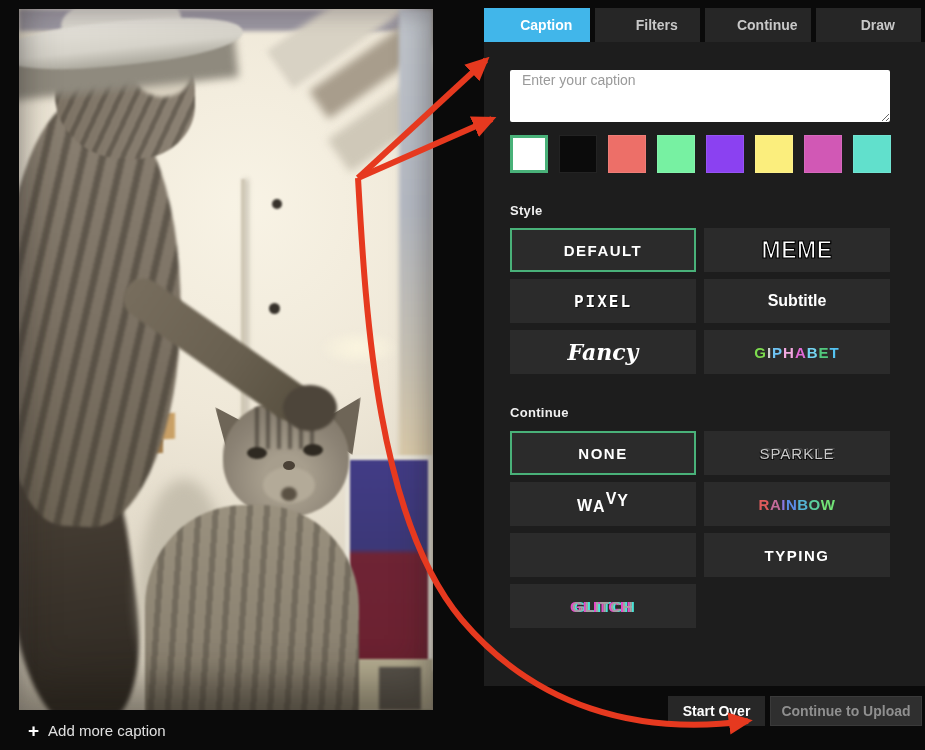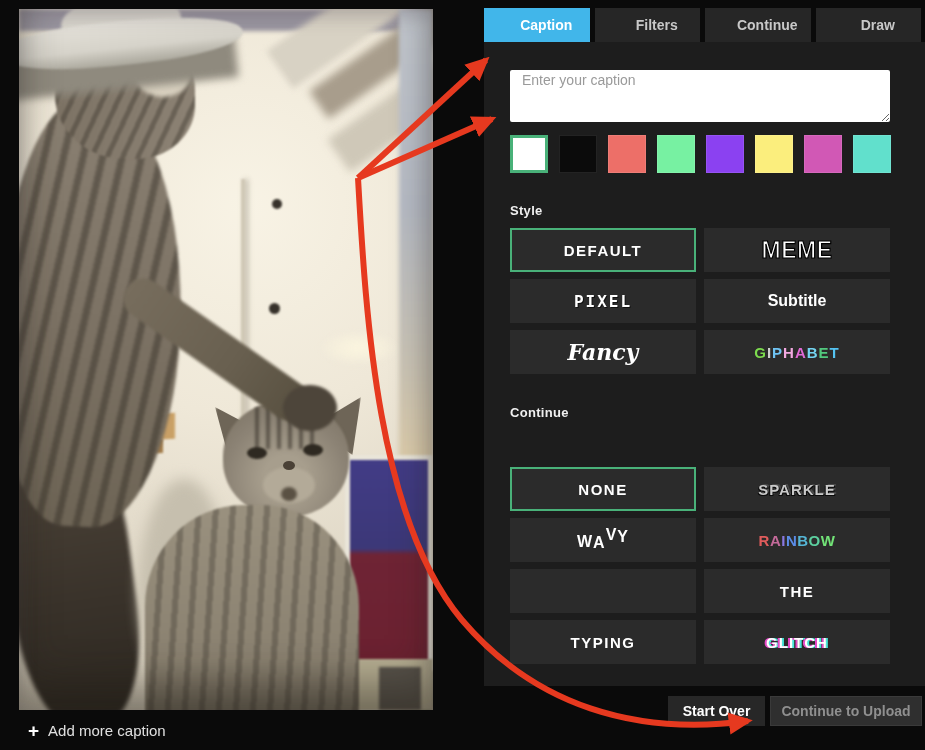--- a/index.html
+++ b/index.html
@@ -102,39 +102,39 @@
   .caption-input::placeholder { color:#9a9a9a; }
   .swatches { position:absolute; left:26px; top:93px; display:flex; gap:11px; }
   .swatch { width:38px; height:38px; cursor:pointer; border:1px solid rgba(255,255,255,0.10); }
   .swatch.selected { border:3px solid #49b179; }
   .section-label { position:absolute; left:26px; font-size:13px; font-weight:700; color:#f0f0f0; letter-spacing:0.3px; }
   .lbl-style { top:161px; }
   .lbl-anim { top:363px; }
   .opt-grid { position:absolute; left:26px; width:380px; display:grid;
               grid-template-columns:1fr 1fr; column-gap:8px; row-gap:7px; }
   .grid-style { top:186px; }
-  .grid-anim { top:389px;margin-top:36px; }
+  .grid-anim { top:389px; }
   .opt { height:44px; background:#2b2b2b; border:2px solid transparent; color:#fff;
          display:flex; align-items:center; justify-content:center; cursor:pointer; }
   .opt.selected { border-color:#49b179; }
   .v-default { font-weight:700; font-size:15px; letter-spacing:1.5px; }
   .v-meme { font-weight:900; font-size:23px; letter-spacing:0.5px; -webkit-text-stroke:1.2px #000;
             font-family:"Liberation Sans", sans-serif; }
   .v-pixel { font-family:"DejaVu Sans Mono", monospace; font-weight:700; font-size:16px;
              letter-spacing:2px; text-shadow:1px 1px 0 #111; }
   .v-fancy { font-family:"DejaVu Serif", serif; font-style:italic; font-weight:700; font-size:22px; }
   .v-subtitle { font-weight:600; font-size:16px; }
   .v-giphabet span, .v-rainbow span, .v-wavy span { display:inline-block; font-weight:800; }
   .v-giphabet span { font-size:15px; letter-spacing:1px; }
   .v-rainbow span { font-size:15px; letter-spacing:0.5px; }
   .v-wavy span { font-size:16px; letter-spacing:1px; }
   .v-none, .v-the, .v-typing { font-weight:700; font-size:15px; letter-spacing:1.5px; }
-  .v-sparkle { font-weight:700; font-size:15px; letter-spacing:1px; color:#c9c9c9;
+  .v-sparkle { font-weight:400; font-size:15px; letter-spacing:1px; color:#c9c9c9;
                text-shadow:1px 1px 0 #0b0b0b, -1px 1px 0 #0b0b0b, 2px -1px 0 #4a4a4a; }
-  .v-glitch { font-weight:800; font-size:15px; letter-spacing:1px; color:#ffffff;
+  .v-glitch { font-weight:800; font-size:15px; letter-spacing:1px; color:#a3a3a3;
               text-shadow:-2px 0 0 #e648c8, 2px 0 0 #48e6d8; }
 
   
   .btn-start { position:absolute; left:668px; top:696px; width:97px; height:30px; background:#272727;
       color:#fff; font-weight:700; font-size:14px; border:none; cursor:pointer;
       font-family:"Liberation Sans", sans-serif; }
   .btn-continue { position:absolute; left:770px; top:696px; width:152px; height:30px; background:#2f2f2f;
       color:#8f8f8f; font-weight:700; font-size:14px; border:1px solid #3a3a3a; cursor:pointer;
       font-family:"Liberation Sans", sans-serif; }
 
@@ -246,21 +246,20 @@
       <div class="opt v-rainbow">
           <span style="color: rgb(224, 92, 92);">R</span>
           <span style="color: rgb(196, 106, 154);">A</span>
           <span style="color: rgb(138, 120, 224);">I</span>
           <span style="color: rgb(91, 141, 232);">N</span>
           <span style="color: rgb(85, 181, 213);">B</span>
           <span style="color: rgb(92, 207, 159);">O</span>
           <span style="color: rgb(114, 227, 119);">W</span>
         </div>
       <div class="opt"></div>
-      <div class="opt v-the">THE</div>
       <div class="opt v-typing">TYPING</div>
       <div class="opt v-glitch">GLITCH</div>
     </div>
   </div>
 
   <button class="btn-start">Start Over</button>
   <button class="btn-continue">Continue to Upload</button>
 
   <svg class="arrows" width="925" height="750" viewBox="0 0 925 750">
     <defs>

